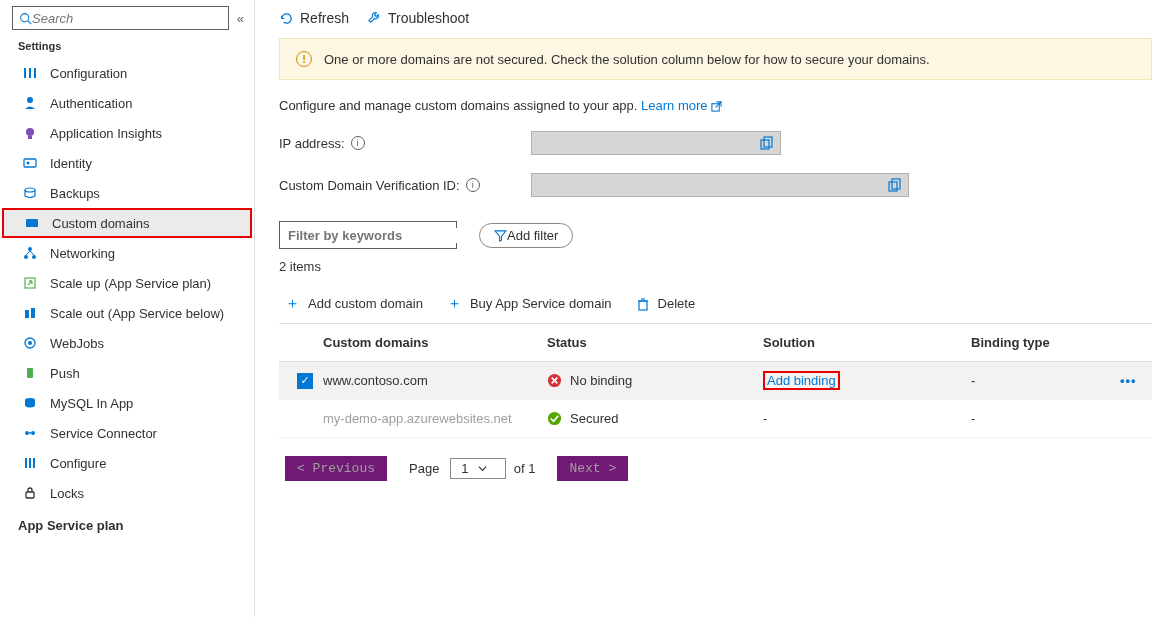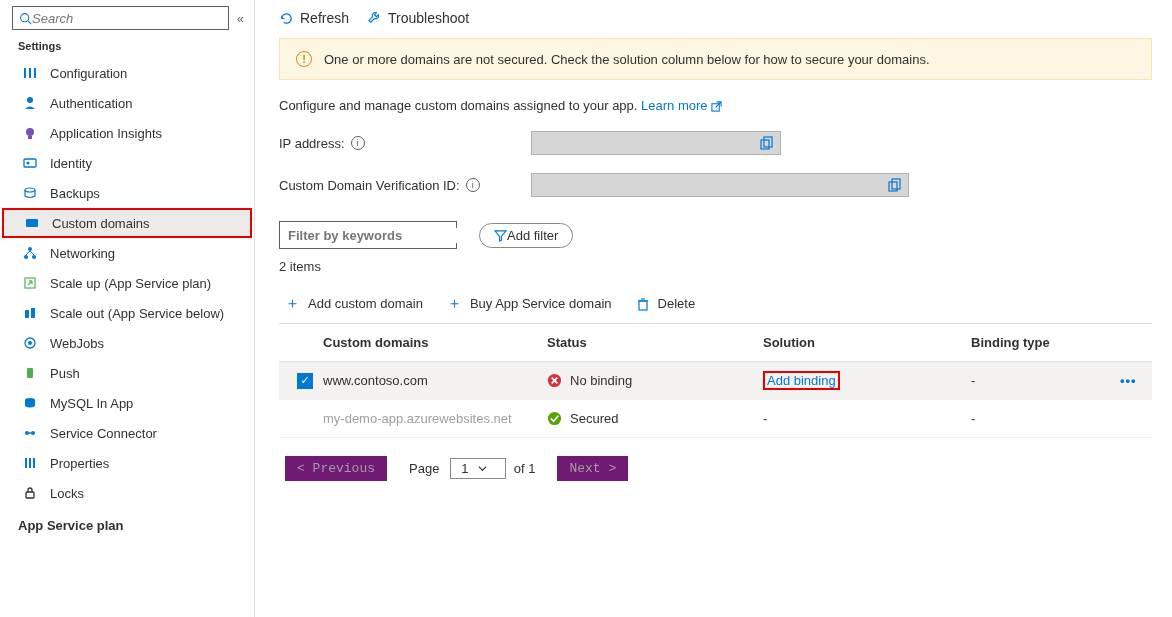--- a/index.html
+++ b/index.html
@@ -194,21 +194,21 @@
       <span>Service Connector</span>
     </div>
     <div class="sb-item">
       <span class="sb-icon">
           <svg width="14" height="14" viewBox="0 0 14 14">
             <line x1="3" y1="2" x2="3" y2="12" stroke="#0078d4" stroke-width="2"></line>
             <line x1="7" y1="2" x2="7" y2="12" stroke="#0078d4" stroke-width="2"></line>
             <line x1="11" y1="2" x2="11" y2="12" stroke="#0078d4" stroke-width="2"></line>
           </svg>
         </span>
-      <span>Properties</span>
+      <span>Configure</span>
     </div>
     <div class="sb-item">
       <span class="sb-icon">
           <svg width="14" height="14" viewBox="0 0 14 14">
             <rect x="3" y="6" width="8" height="6" rx="1" fill="none" stroke="#323130" stroke-width="1.3"></rect>
             <path d="M5 6 V4 Q5 2 7 2 Q9 2 9 4 V6" fill="none" stroke="#323130" stroke-width="1.3"></path>
           </svg>
         </span>
       <span>Locks</span>
     </div>

